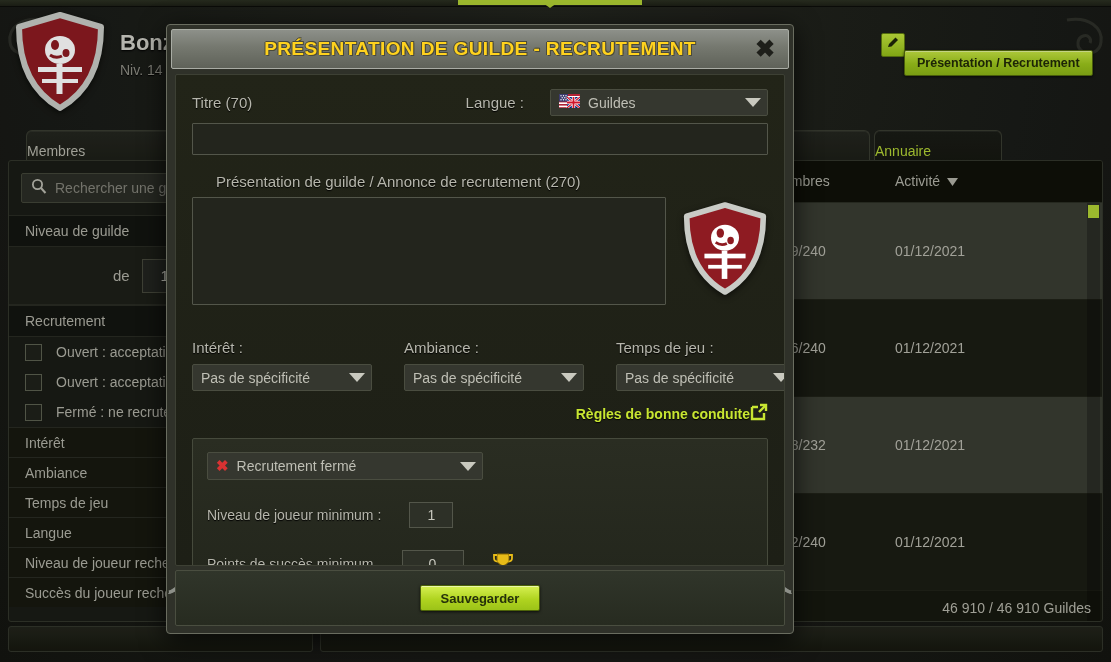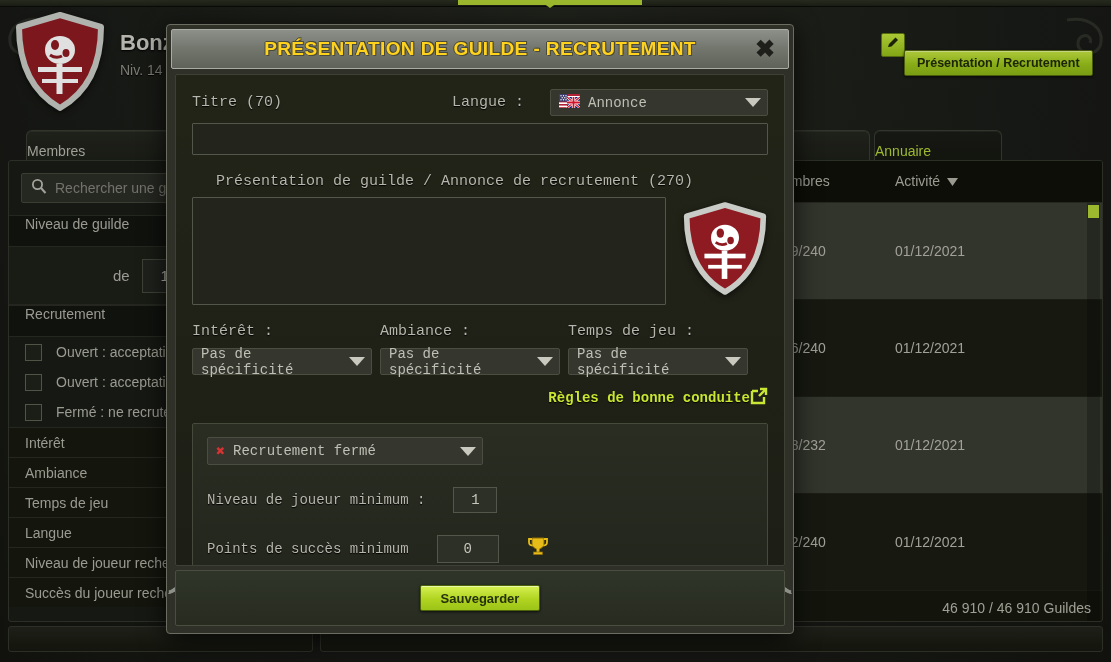--- a/index.html
+++ b/index.html
@@ -124,21 +124,21 @@
   .search-box {
     height: 30px;
     background: #2b2d26;
     border: 1px solid #43463a;
     border-radius: 2px;
     display: flex; align-items: center; gap: 8px;
     padding: 0 9px;
   }
   .search-box .ph { color: #83837a; font-size: 14px; }
   .sect-head {
-    height: 32px; display: flex; align-items: flex-start;
+    height: 32px; display: flex; align-items: center;
     padding: 0 0 0 16px;
     background: #131510;
     border-top: 1px solid #2a2c24;
     border-bottom: 1px solid #2a2c24;
     color: #b0b0a6; font-size: 14px;
   }
   .range-row {
     height: 58px; display: flex; align-items: center; justify-content: center;
     gap: 12px; color: #b0b0a6; font-size: 15px;
     background: #1d1f19;
@@ -268,21 +268,20 @@
     color: #1e1f1a; font-size: 24px; font-weight: bold;
     line-height: 1;
   }
   .modal-body {
     position: absolute; left: 9px; top: 50px; right: 9px; bottom: 68px;
     background: linear-gradient(#222418, #1d1f16);
     border: 1px solid #3d4034;
     border-radius: 2px;
     padding: 14px 16px 8px 16px;
     overflow: hidden;
-    font-family: Liberation Mono, monospace;
   }
   .modal-foot {
     position: absolute; left: 9px; right: 9px; bottom: 8px; height: 56px;
     background: linear-gradient(#30352a, #272b20);
     border: 1px solid #4a4e40;
     border-radius: 2px;
     display: flex; align-items: center; justify-content: center;
   }
   .save-btn {
     height: 26px; padding: 0 20px;
@@ -331,21 +330,21 @@
   .desc-area {
     margin-top: 7px;
     width: 484px; height: 108px;
     background: #23251d;
     border: 1px solid #53564a;
     border-radius: 1px;
   }
   .desc-block { display: flex; gap: 16px; align-items: flex-start; }
   .emblem-slot { padding-top: 12px; }
   .triple {
-    display: flex; gap: 8px; margin-top: 18px;
+    display: flex; gap: 32px; margin-top: 34px;
   }
   .triple .col3 { width: 180px; }
   .triple .lbl { display: block; margin-bottom: 8px; }
   .sel3 { width: 180px; }
   .rules-link {
     margin-top: 12px;
     display: flex; align-items: center; justify-content: flex-end; 
     color: #c8e632; font-size: 14px; font-weight: bold;
     cursor: pointer;
     text-shadow: 0 1px 1px #000;
@@ -587,21 +586,21 @@
                 </g>
                 <g transform="translate(8,3)">
                   <rect width="13" height="11" fill="#00247d"></rect>
                   <path d="M0 0 L13 11 M13 0 L0 11" stroke="#ffffff" stroke-width="2.4"></path>
                   <path d="M0 0 L13 11 M13 0 L0 11" stroke="#cf142b" stroke-width="1.2"></path>
                   <path d="M6.5 0 V11 M0 5.5 H13" stroke="#ffffff" stroke-width="3.4"></path>
                   <path d="M6.5 0 V11 M0 5.5 H13" stroke="#cf142b" stroke-width="1.8"></path>
                 </g>
               </svg>
             </span>
-            <span>Annonce</span>
+            <span>Guildes</span>
             <span class="caret"></span>
           </div>
         </div>
       </div>
 
       <div class="title-input"></div>
 
       <div class="lbl desc-label">Présentation de guilde / Annonce de recrutement (270)</div>
       <div class="desc-block">
         <div class="desc-area"></div>

